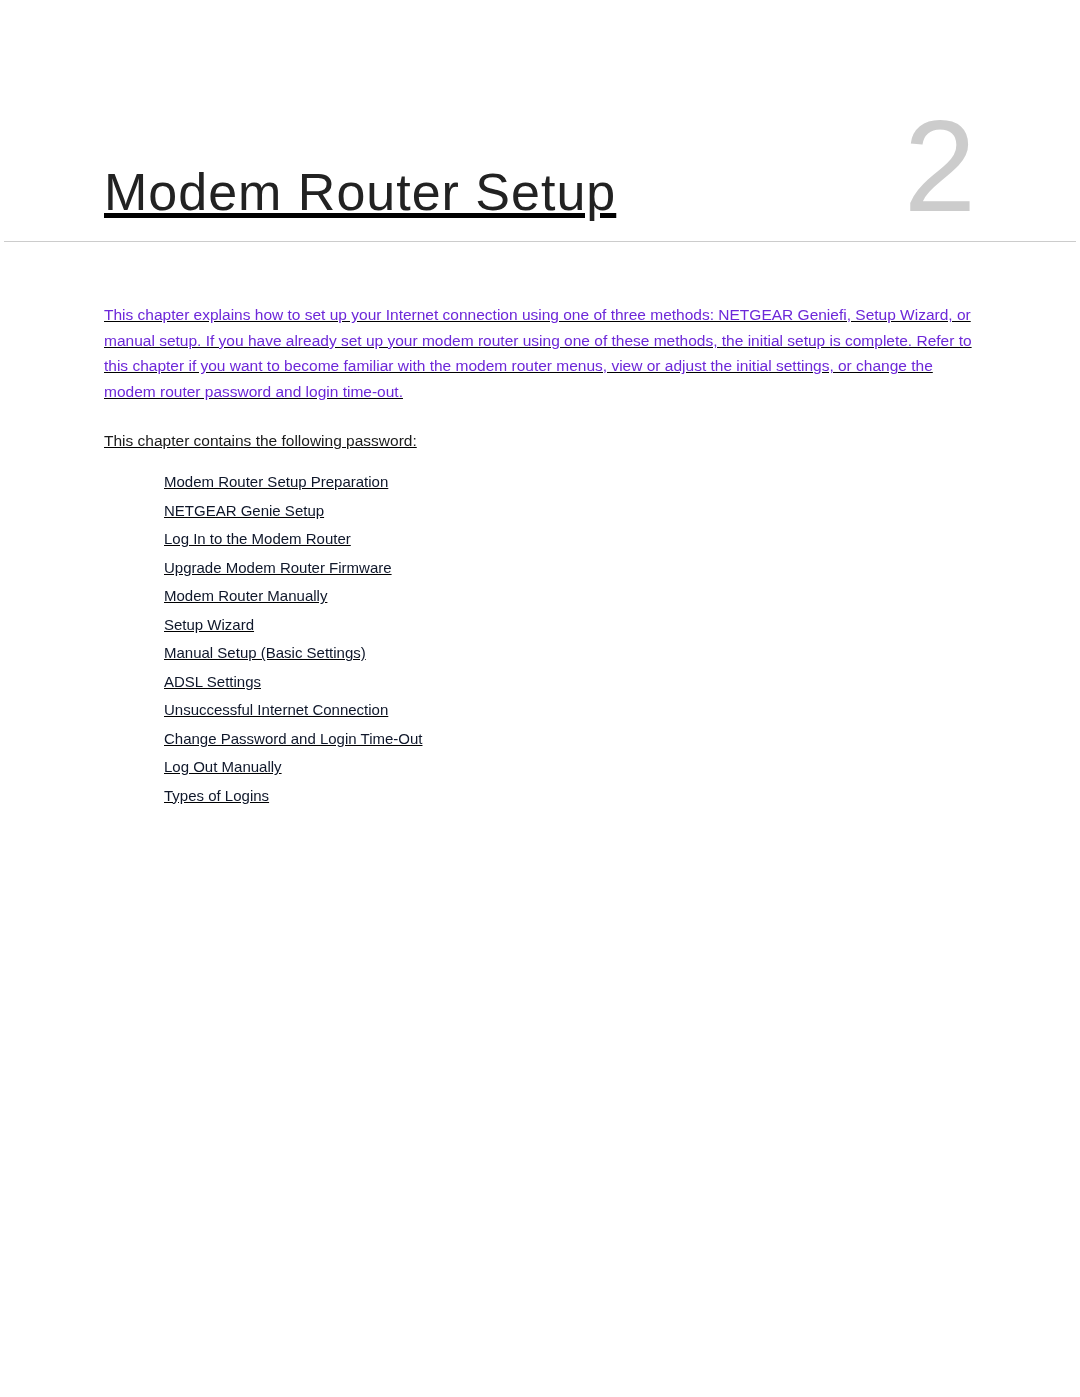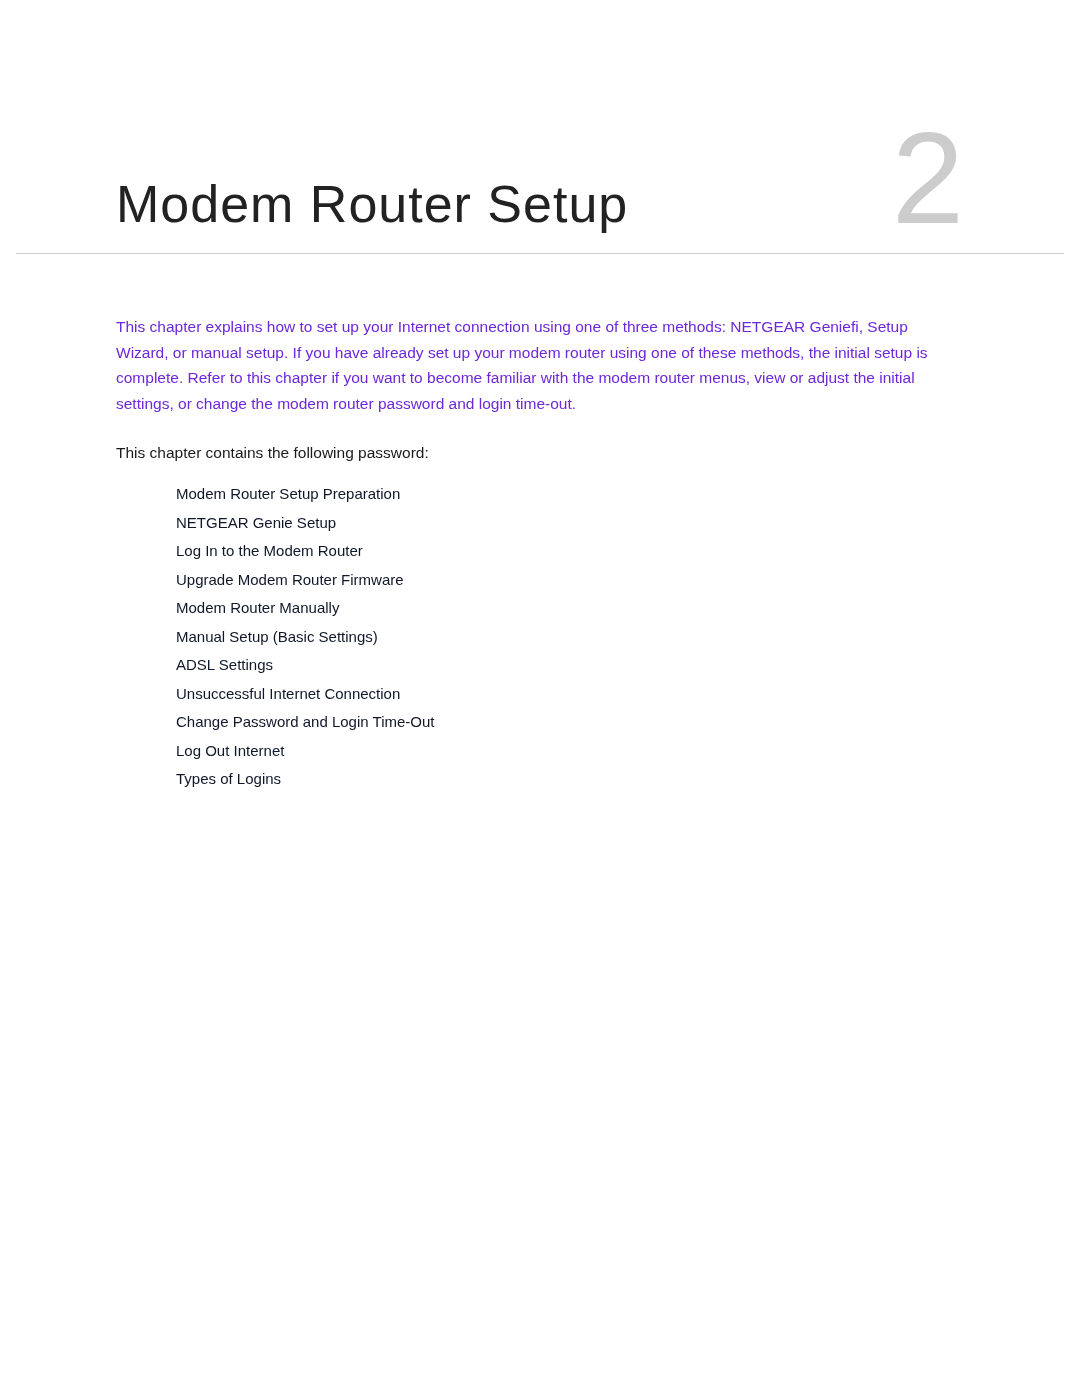--- a/index.html
+++ b/index.html
@@ -15,21 +15,22 @@
       min-height: 1397px;
       position: relative;
       overflow-x: hidden;
     }
 
     .page-container {
       width: 1080px;
       min-height: 1397px;
       background: #ffffff;
       position: relative;
-      padding: 16px;
+      padding: 4px;
+      text-decoration: underline;
     }
 
     .chapter-header {
       padding: 160px 100px 0 100px;
       position: relative;
       border-bottom: 1px solid #cccccc;
       padding-bottom: 20px;
       margin-bottom: 60px;
     }
 
@@ -101,23 +102,24 @@
     <p class="intro-paragraph">This chapter explains how to set up your Internet connection using one of three methods: NETGEAR Geniefi, Setup Wizard, or manual setup. If you have already set up your modem router using one of these methods, the initial setup is complete. Refer to this chapter if you want to become familiar with the modem router menus, view or adjust the initial settings, or change the modem router password and login time-out.</p>
 
     <p class="sections-intro">This chapter contains the following password:</p>
 
     <ul class="toc-list">
     <li>Modem Router Setup Preparation</li>
         <li>NETGEAR Genie Setup</li>
         <li>Log In to the Modem Router</li>
         <li>Upgrade Modem Router Firmware</li>
         <li>Modem Router Manually</li>
+        <li>Setup Wizard</li>
         <li>Manual Setup (Basic Settings)</li>
         <li>ADSL Settings</li>
         <li>Unsuccessful Internet Connection</li>
         <li>Change Password and Login Time-Out</li>
-        <li>Log Out Internet</li>
+        <li>Log Out Manually</li>
         <li>Types of Logins</li>
       </ul>
 
   </div>
 
 </div>
 
 </body></html>

